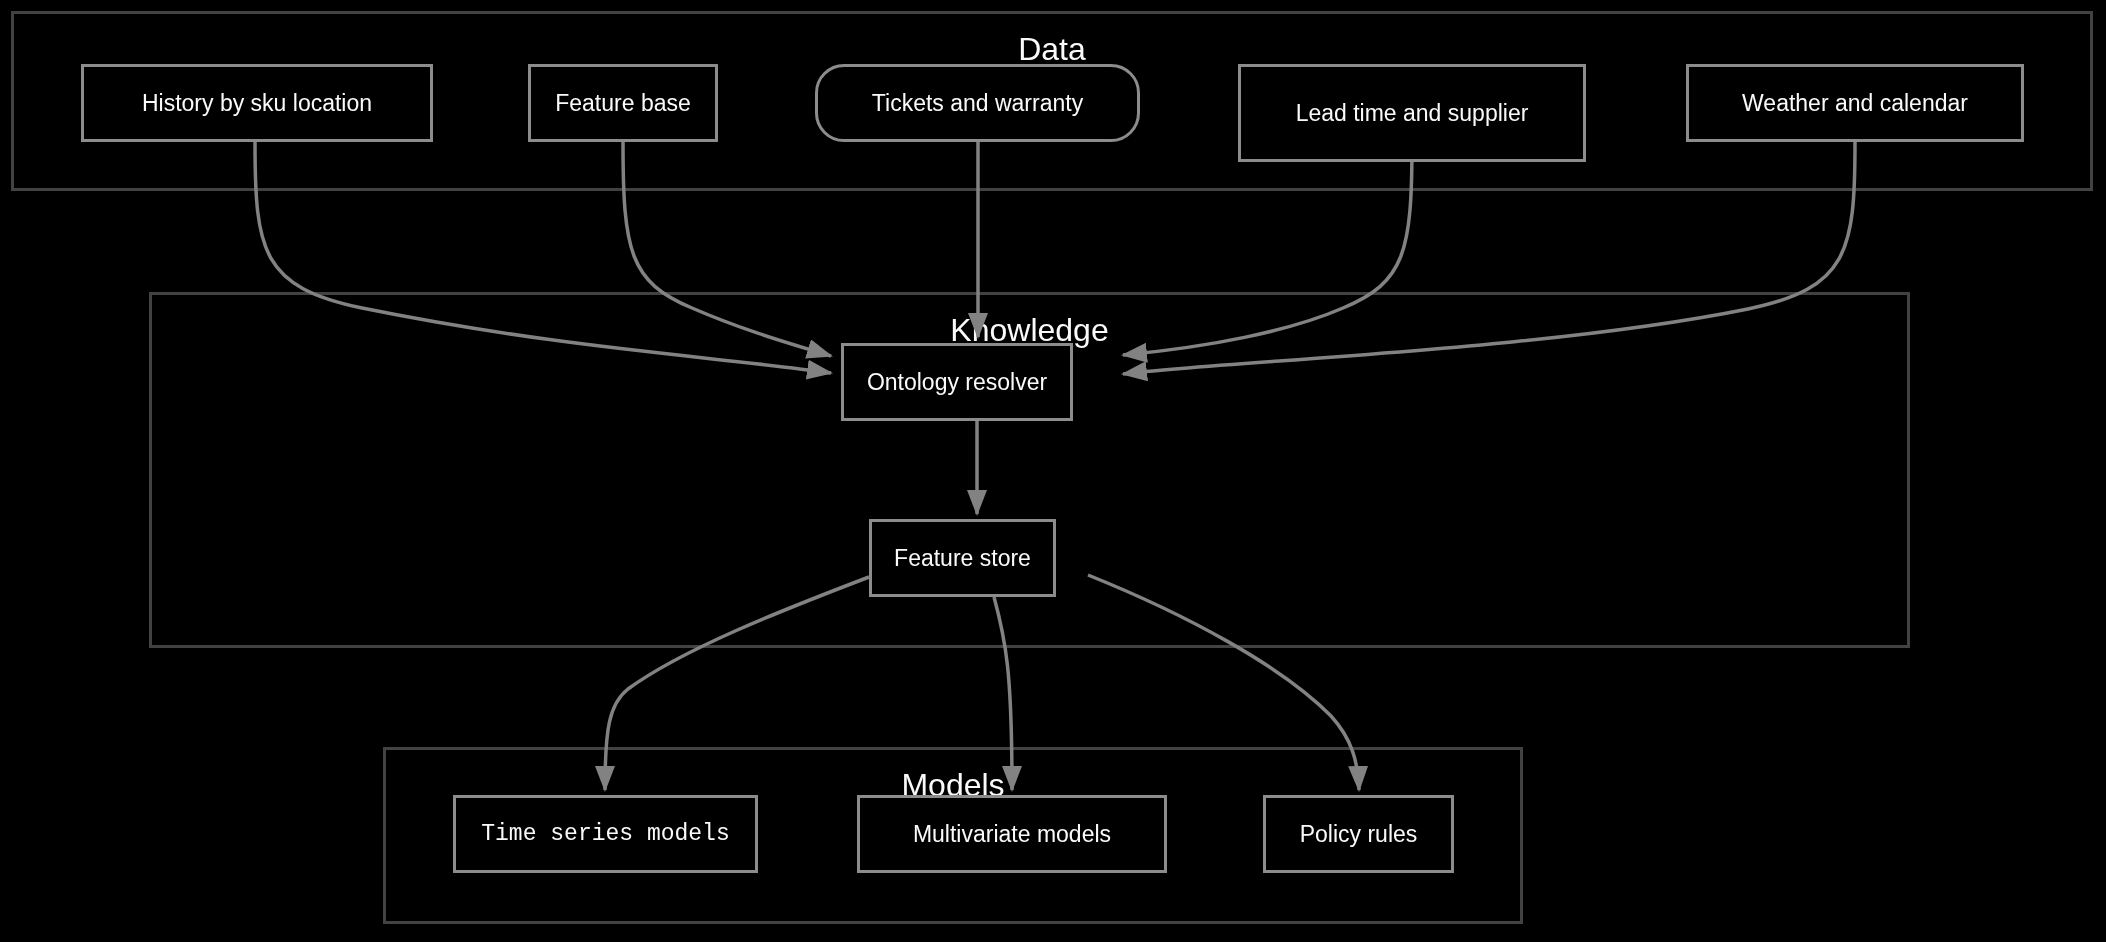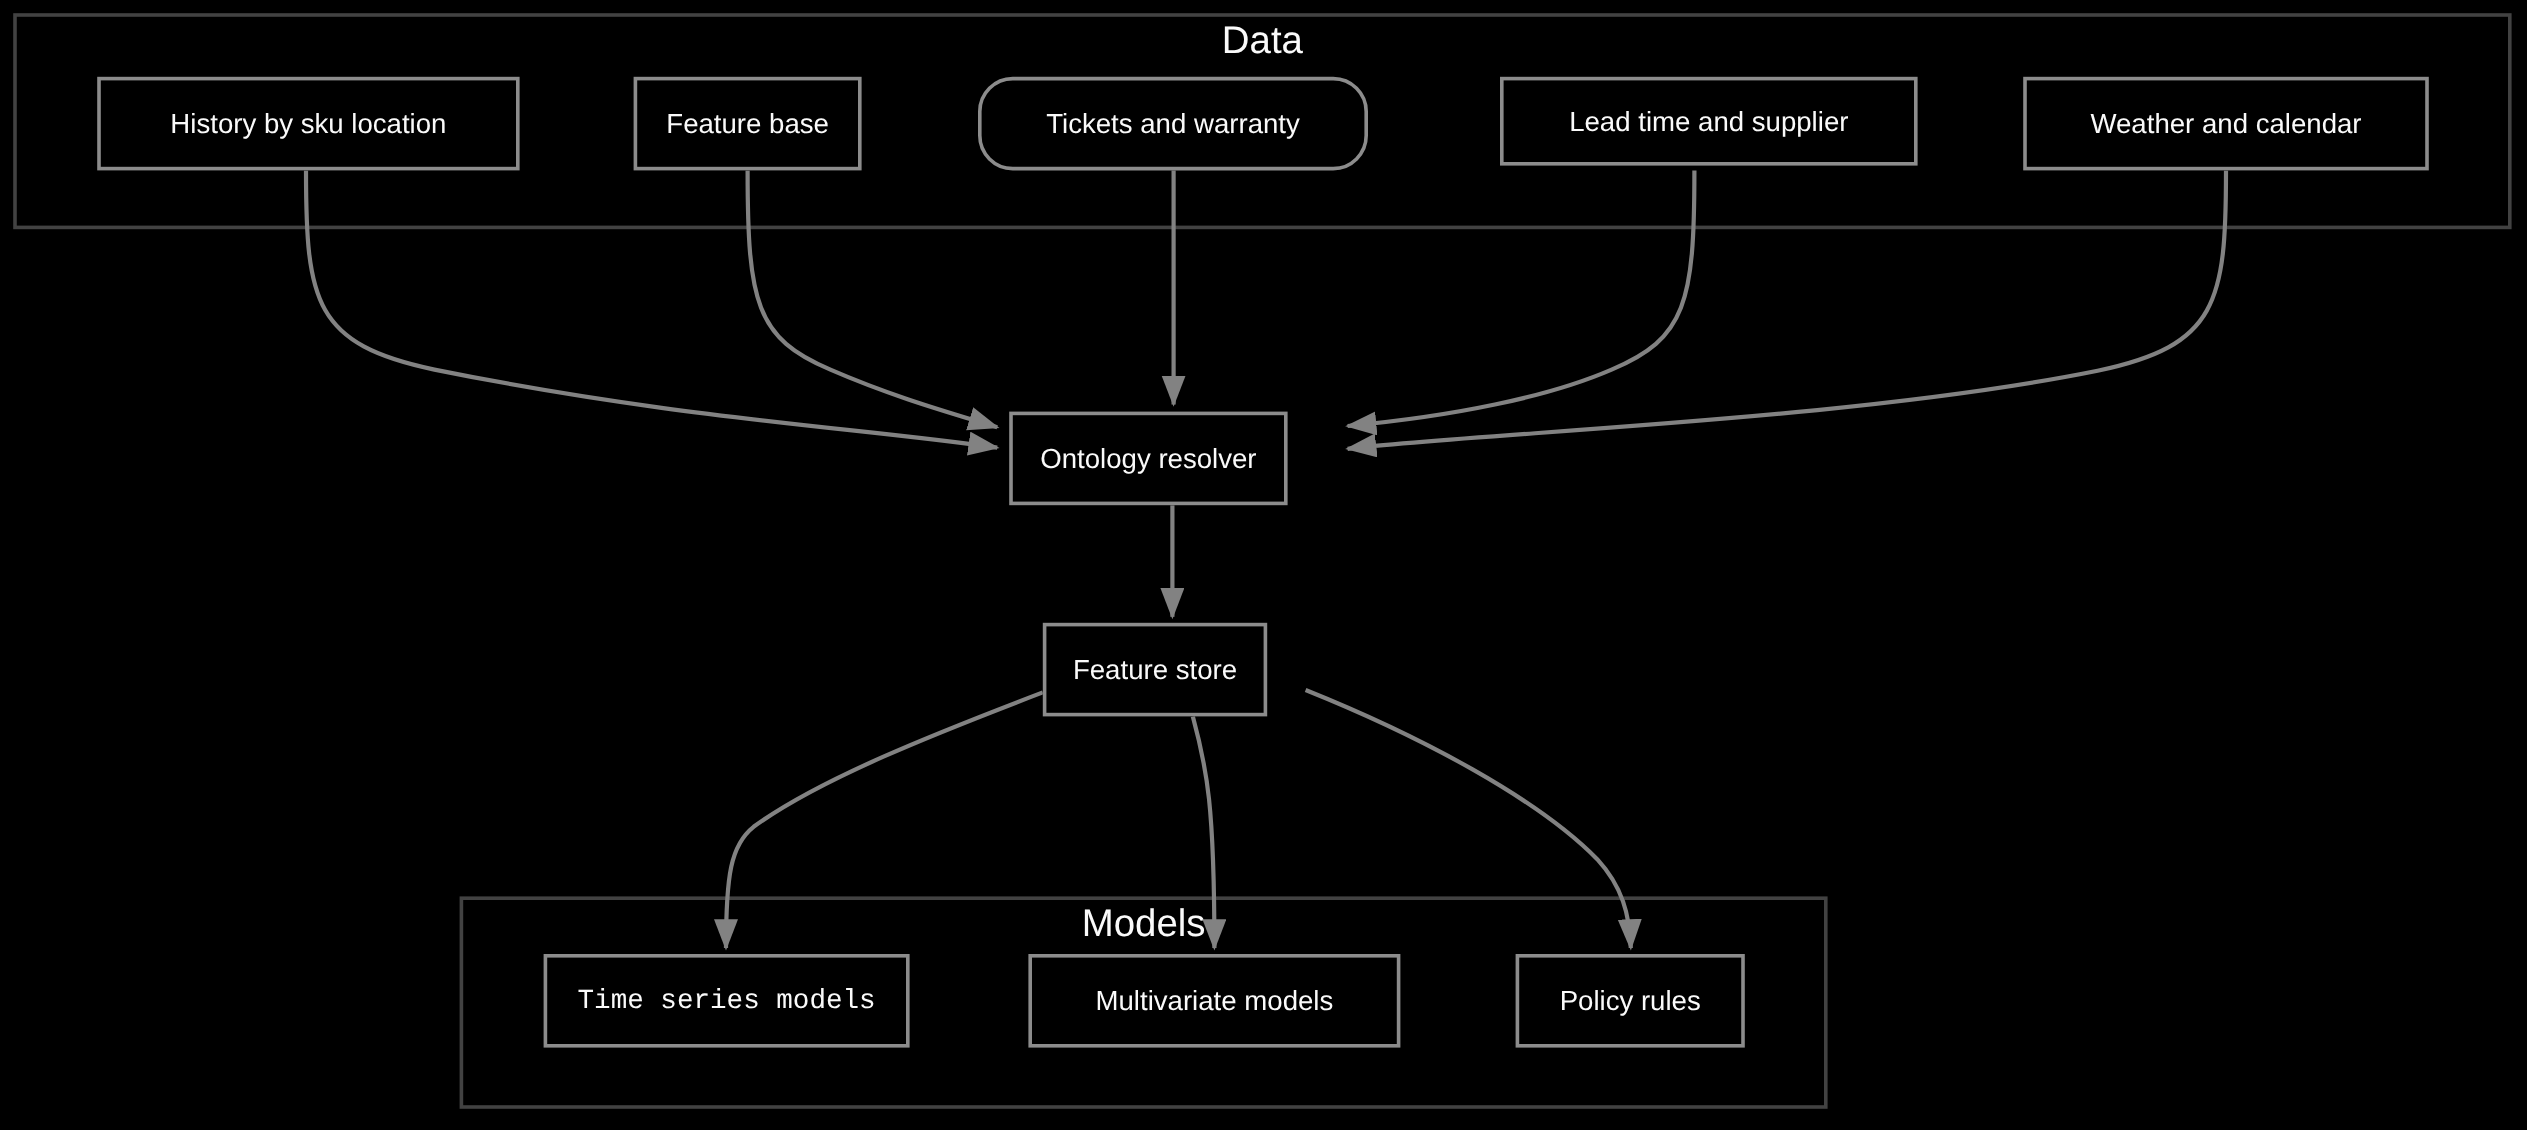--- a/index.html
+++ b/index.html
@@ -19,21 +19,21 @@
     position: absolute;
     border: 3px solid var(--cluster-border, #424242);
     box-sizing: border-box;
     z-index: 1;
   }
   .cluster-label {
     position: absolute;
     left: 0;
     right: 0;
     top: 0;
-    padding-top: 0;
+    padding-top: 16px;
     text-align: center;
     color: var(--text, #fafafa);
     font-size: 32px;
     line-height: 1.2;
     white-space: nowrap;
   }
   #edges {
     position: absolute;
     left: 0;
     top: 0;
@@ -61,35 +61,38 @@
     z-index: 3;
   }
   
   #c-data      { left: 11px;  top: 11px;  width: 2082px; height: 180px; }
   #c-knowledge { left: 149px; top: 292px; width: 1761px; height: 356px; }
   #c-models    { left: 383px; top: 747px; width: 1140px; height: 177px; }
   
   #n-history      { left: 81px;   top: 64px;  width: 352px; height: 78px; }
   #n-install      { left: 528px;  top: 64px;  width: 190px; height: 78px; }
   #n-tickets      { left: 815px;  top: 64px;  width: 325px; height: 78px; border-radius: 29px; }
-  #n-leadtime     { left: 1238px; top: 64px;  width: 348px; height: 74px; margin-left: 12px; }
+  #n-leadtime     { left: 1238px; top: 64px;  width: 348px; height: 98px; }
   #n-weather      { left: 1686px; top: 64px;  width: 338px; height: 78px; }
   #n-ontology     { left: 841px;  top: 343px; width: 232px; height: 78px; }
   #n-feature      { left: 869px;  top: 519px; width: 187px; height: 78px; }
   #n-timeseries   { left: 453px;  top: 795px; width: 305px; height: 78px; font-family: Liberation Mono, monospace; }
   #n-multivariate { left: 857px;  top: 795px; width: 310px; height: 78px; }
   #n-policy       { left: 1263px; top: 795px; width: 191px; height: 78px; }
 </style>
 </head>
 <body>
 
 <div class="canvas">
 
   <div class="cluster" id="c-data">
     <div class="cluster-label">Data</div>
+  </div>
+  <div class="cluster" id="c-knowledge">
+    <div class="cluster-label">Knowledge</div>
   </div>
   <div class="cluster" id="c-models">
     <div class="cluster-label">Models</div>
   </div>
 
   <svg id="edges" width="2106" height="942" viewBox="0 0 2106 942" aria-hidden="true">
     <defs>
       <marker id="arrowhead" markerUnits="userSpaceOnUse" markerWidth="30" markerHeight="24" refX="24" refY="10" orient="auto">
         <path d="M0,0 L26,10 L0,20 Z"></path>
       </marker>

